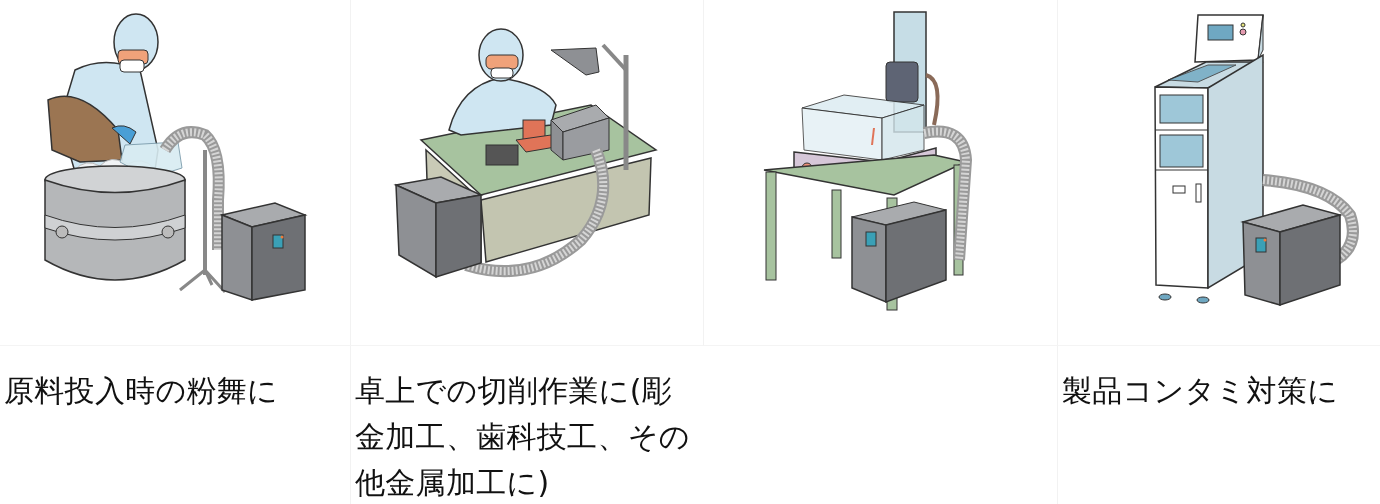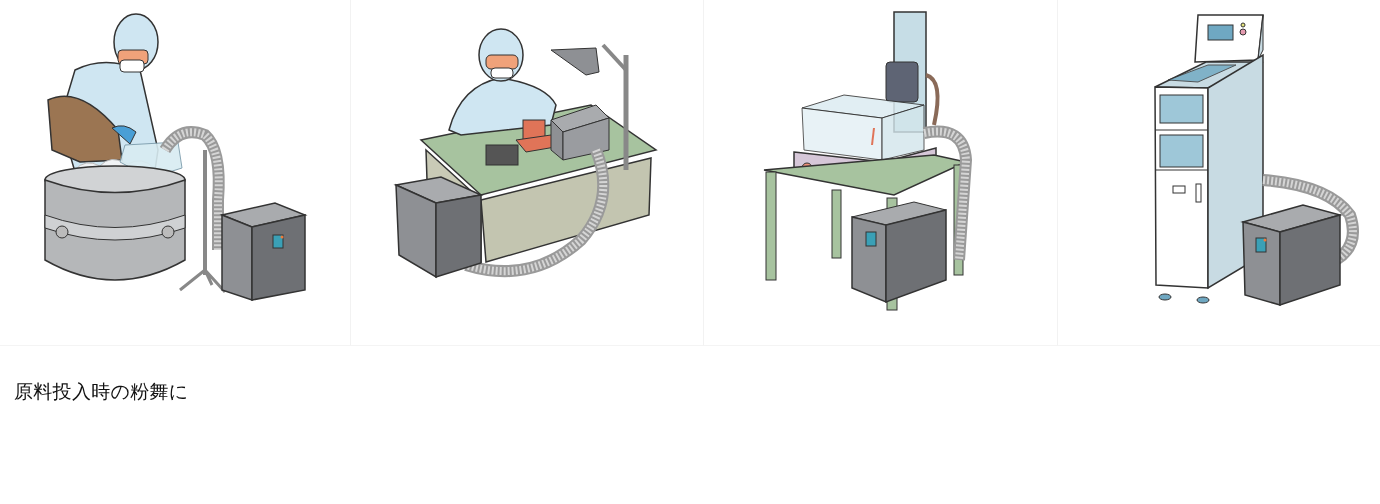--- a/index.html
+++ b/index.html
@@ -2,21 +2,21 @@
 <html><head>
   <meta charset="utf-8">
   <style>
     html, body { margin: 0; padding: 0; background: #ffffff; }
     body { width: 1380px; height: 504px; overflow: hidden; font-family: "DejaVu Sans", "Liberation Sans", sans-serif; color: #111; }
     .grid { display: grid; grid-template-columns: 350px 353px 354px 323px; width: 1380px; }
     .cell { position: relative; }
     .cell + .cell .fig, .cell + .cell .cap { border-left: 1px solid #f2f2f2; }
     .fig { height: 345px; border-bottom: 1px solid #f4f4f4; position: relative; overflow: hidden; }
     .fig svg { position: absolute; left: 0; top: 0; }
-    .cap { height: 158px; padding: 22px 12px 0 14px; box-sizing: border-box; font-size: 19px; line-height: 46px; letter-spacing: 0.3px; }
+    .cap { height: 158px; padding: 22px 12px 0 4px; box-sizing: border-box; font-size: 30px; line-height: 46px; letter-spacing: 0.3px; }
   </style>
 </head>
 <body>
 
 <div class="grid">
 
   <div class="cell">
     <div class="fig">
       <svg width="350" height="345" viewBox="0 0 350 345">
 
@@ -79,20 +79,21 @@
         <polygon points="200,50 245,48 248,72 235,75" fill="#8e9094" stroke="#333"></polygon>
 
         <path d="M245 150 Q265 200 230 240 Q180 285 115 265" fill="none" stroke="#9a9a9a" stroke-width="12"></path>
         <path d="M245 150 Q265 200 230 240 Q180 285 115 265" fill="none" stroke="#d5d5d5" stroke-width="8" stroke-dasharray="2 2"></path>
 
         <polygon points="45,185 90,177 130,195 85,203" fill="#a9abae" stroke="#333" stroke-width="1.5"></polygon>
         <polygon points="45,185 85,203 85,277 48,255" fill="#8e9094" stroke="#333" stroke-width="1.5"></polygon>
         <polygon points="85,203 130,195 130,263 85,277" fill="#6e7074" stroke="#333" stroke-width="1.5"></polygon>
       </svg>
     </div>
+    <div class="cap">卓上での切削作業に(彫金加工、歯科技工、その他金属加工に)</div>
   </div>
 
   <div class="cell">
     <div class="fig">
       <svg width="354" height="345" viewBox="0 0 354 345">
 
         <rect x="190" y="12" width="32" height="120" fill="#c6dde6" stroke="#333" stroke-width="1.5"></rect>
         <rect x="182" y="62" width="32" height="40" rx="4" fill="#5e6474" stroke="#333"></rect>
         <path d="M222 75 Q240 80 230 125" fill="none" stroke="#8a6a58" stroke-width="4"></path>
 
@@ -149,15 +150,16 @@
         <path d="M205 180 Q270 185 292 215 Q302 245 278 260" fill="none" stroke="#9a9a9a" stroke-width="12"></path>
         <path d="M205 180 Q270 185 292 215 Q302 245 278 260" fill="none" stroke="#d5d5d5" stroke-width="8" stroke-dasharray="2 2"></path>
 
         <polygon points="185,222 245,205 282,215 222,232" fill="#a9abae" stroke="#333" stroke-width="1.5"></polygon>
         <polygon points="185,222 222,232 222,305 187,295" fill="#8e9094" stroke="#333" stroke-width="1.5"></polygon>
         <polygon points="222,232 282,215 282,285 222,305" fill="#6e7074" stroke="#333" stroke-width="1.5"></polygon>
         <rect x="198" y="238" width="10" height="14" fill="#3aa0b6" stroke="#333"></rect>
         <circle cx="207" cy="240" r="1.5" fill="#f07a3a"></circle>
       </svg>
     </div>
+    <div class="cap">製品コンタミ対策に</div>
   </div>
 
 </div>
 
 </body></html>

